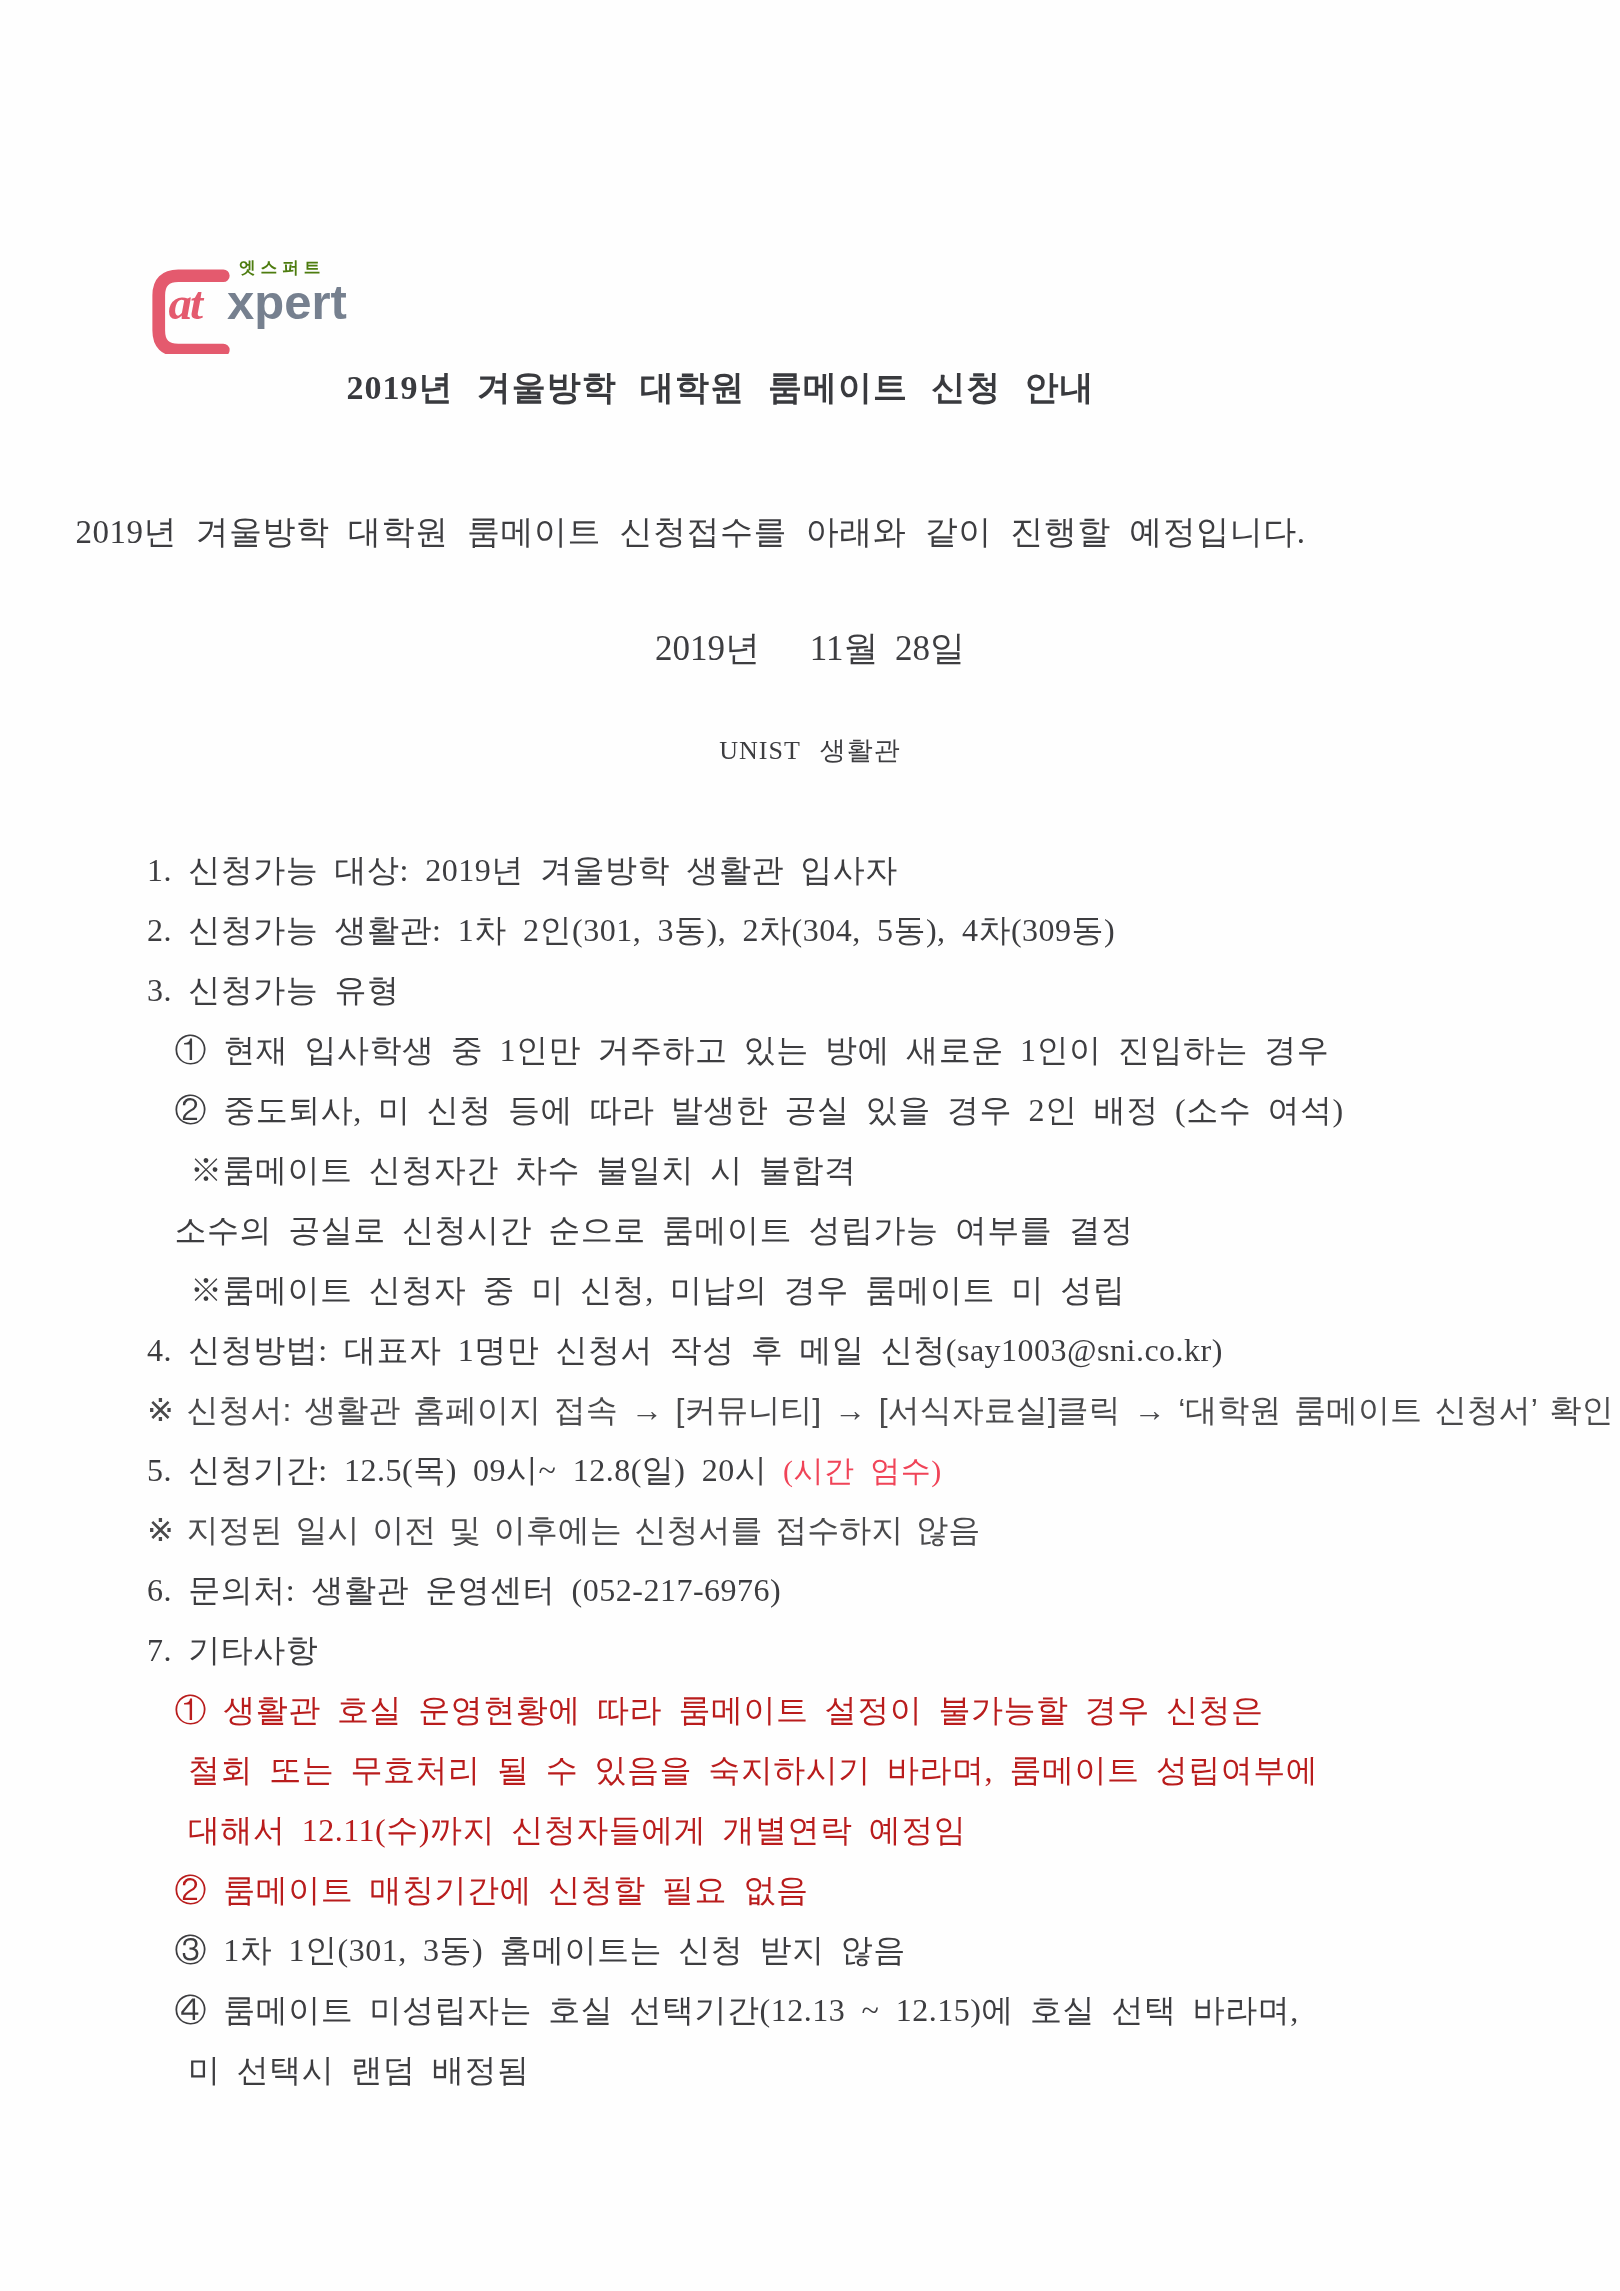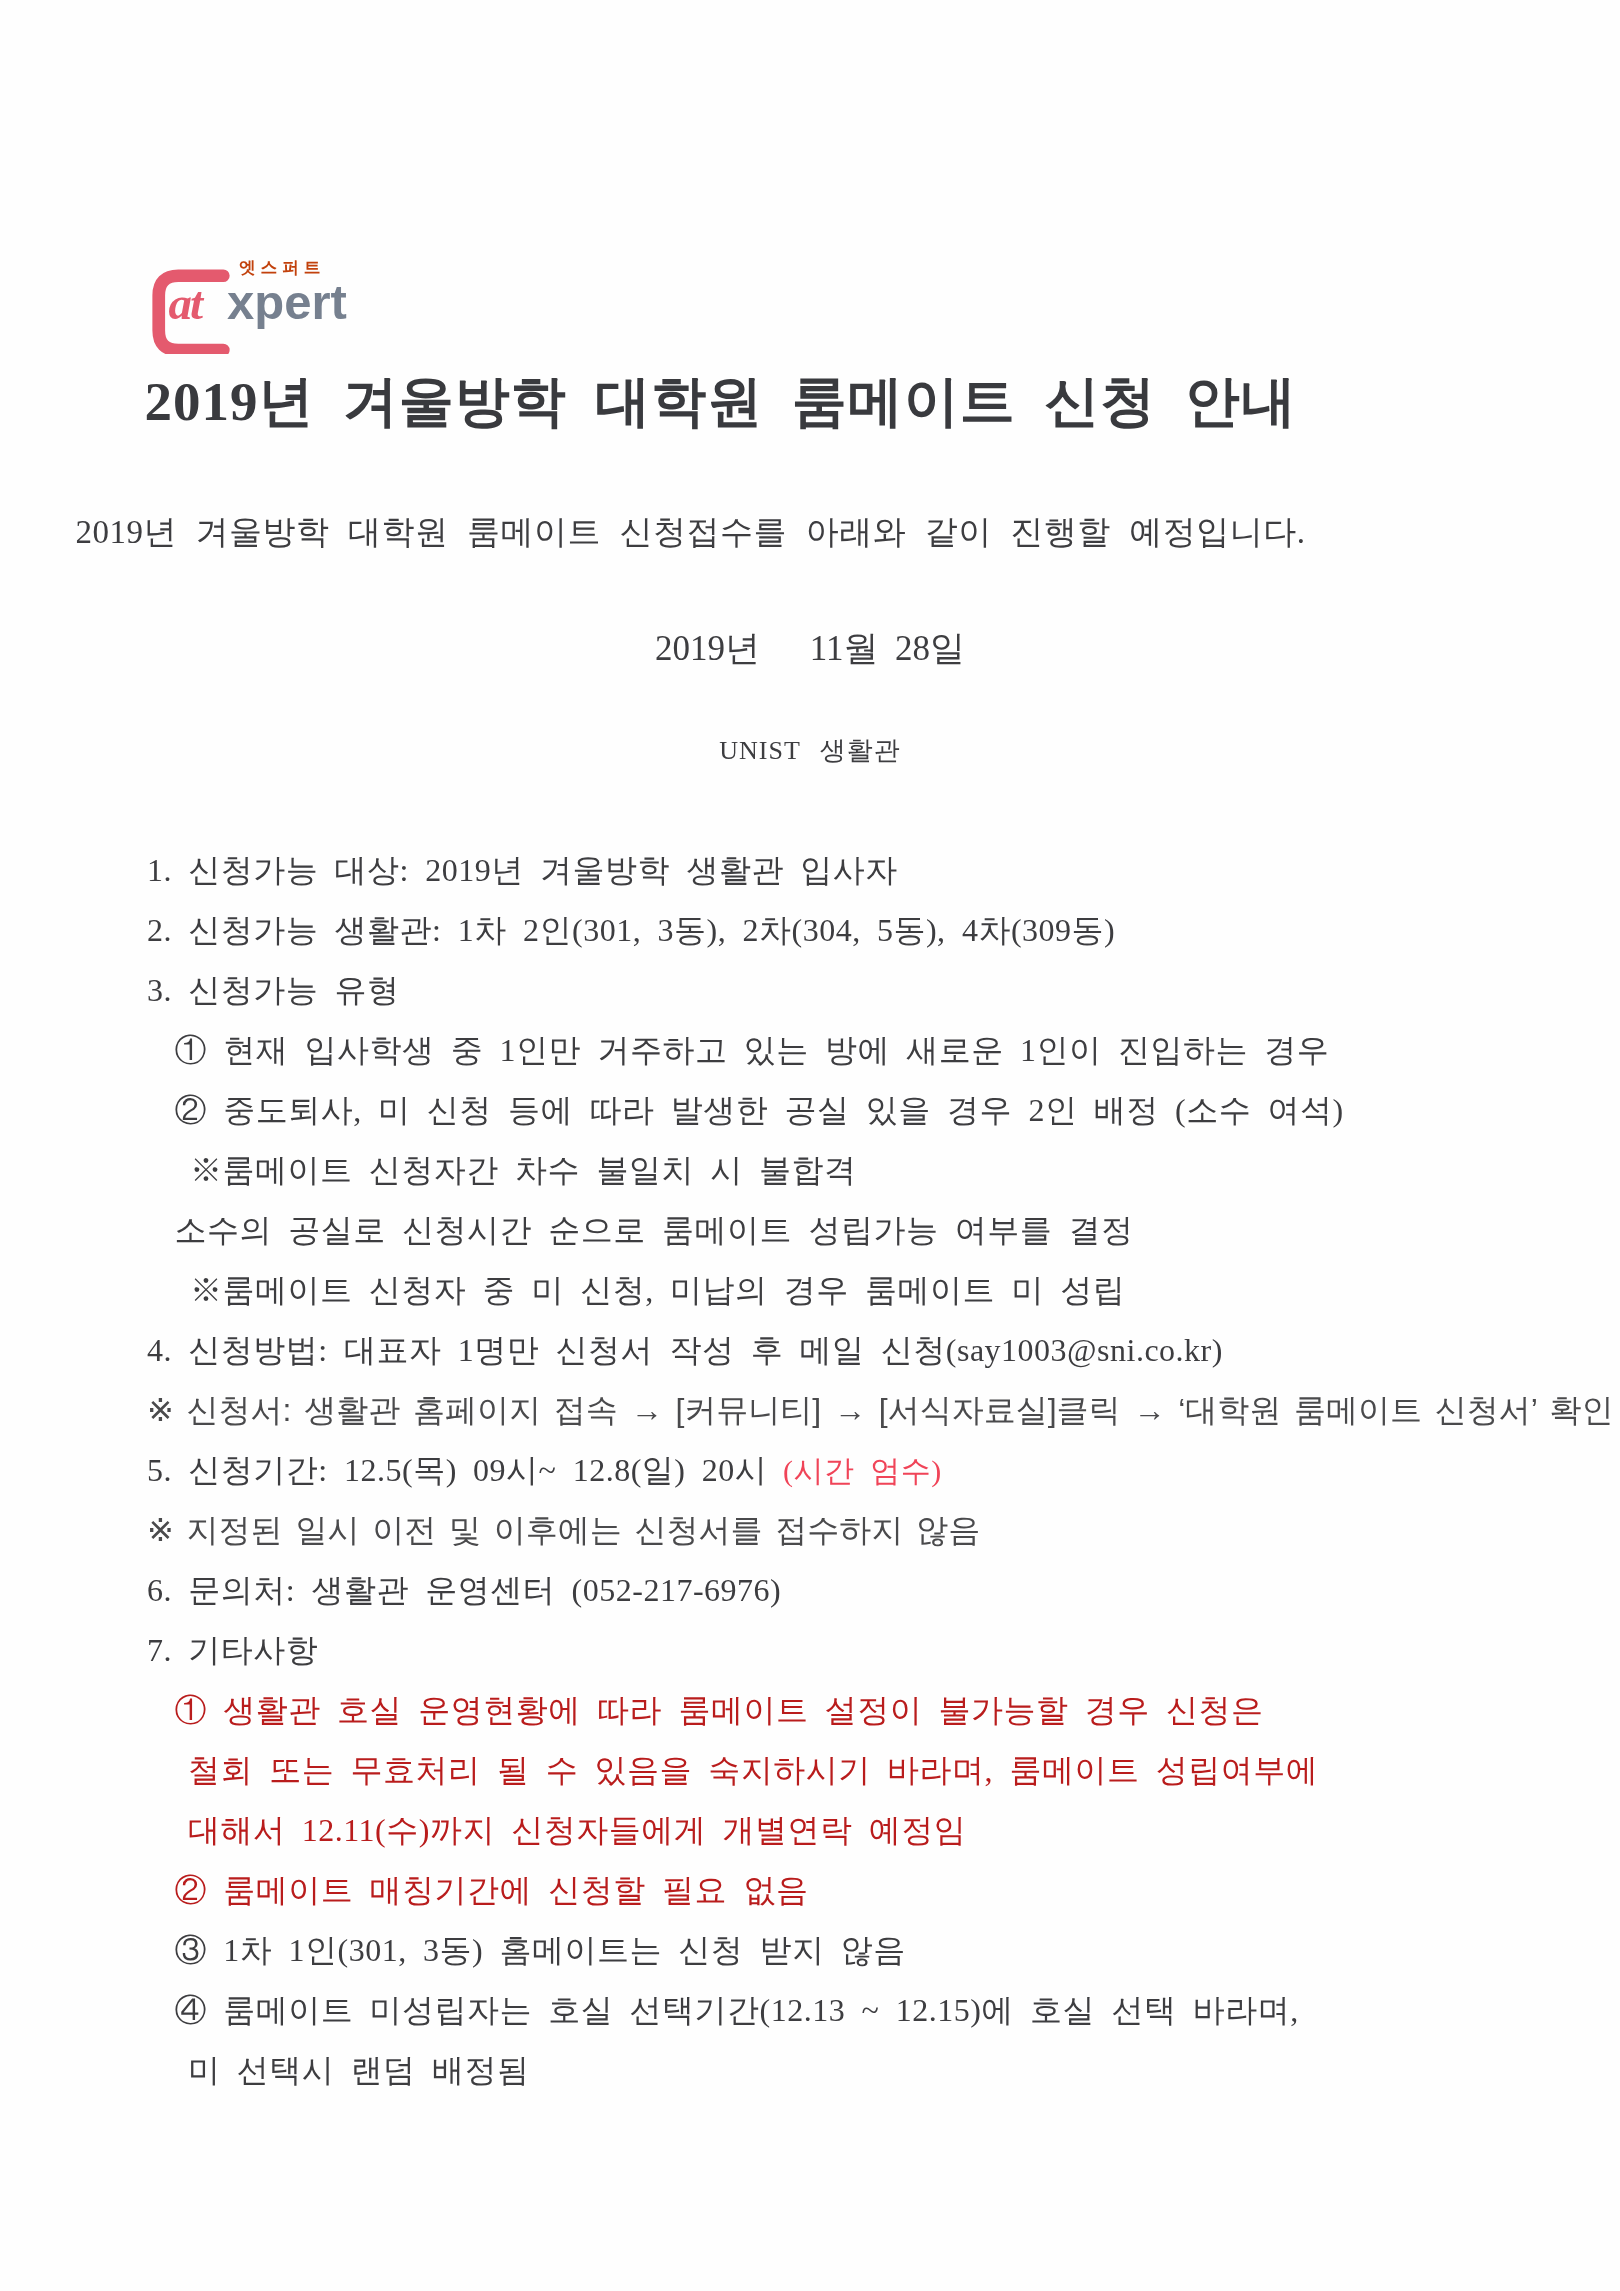--- a/index.html
+++ b/index.html
@@ -11,41 +11,41 @@
     color:#3d3d40;
     font-family:"Liberation Serif","DejaVu Serif",serif;
     overflow:hidden;
   }
 
   
   .logo { position:absolute; top:250px; left:145px; width:235px; height:108px; }
   .logo-kr {
     position:absolute; top:5.9px; left:94px;
     font-size:16.7px; font-weight:bold; letter-spacing:4.9px;
-    color:#c2410c;
+    color:#4d7c0f;
     font-family:"Liberation Sans",sans-serif;
   }
   .logo-bracket { position:absolute; top:13.7px; left:0; }
   .logo-at {
     position:absolute; top:25.5px; left:23.5px;
     font-size:47px; font-style:italic; font-weight:bold;
     color:#e45a6e; letter-spacing:-2px;
   }
   .logo-xpert {
     position:absolute; top:23.5px; left:82px;
     font-size:49px; font-weight:600;
     color:#76808f; letter-spacing:0px;
     font-family:"Liberation Sans",sans-serif;
   }
 
   
   .title {
     position:absolute; top:365px; left:0; width:1441px;
     margin:0; text-align:center;
-    font-size:55px; font-weight:600;
+    font-size:34px; font-weight:600;
     letter-spacing:1px; word-spacing:13.7px;
     color:#393a3e;
   }
   .intro {
     position:absolute; top:510px; left:0; width:1381px;
     margin:0; text-align:center;
     font-size:33px; word-spacing:9.8px; letter-spacing:0.5px;
   }
   .date-line {
     position:absolute; top:625px; left:0; width:1620px;

